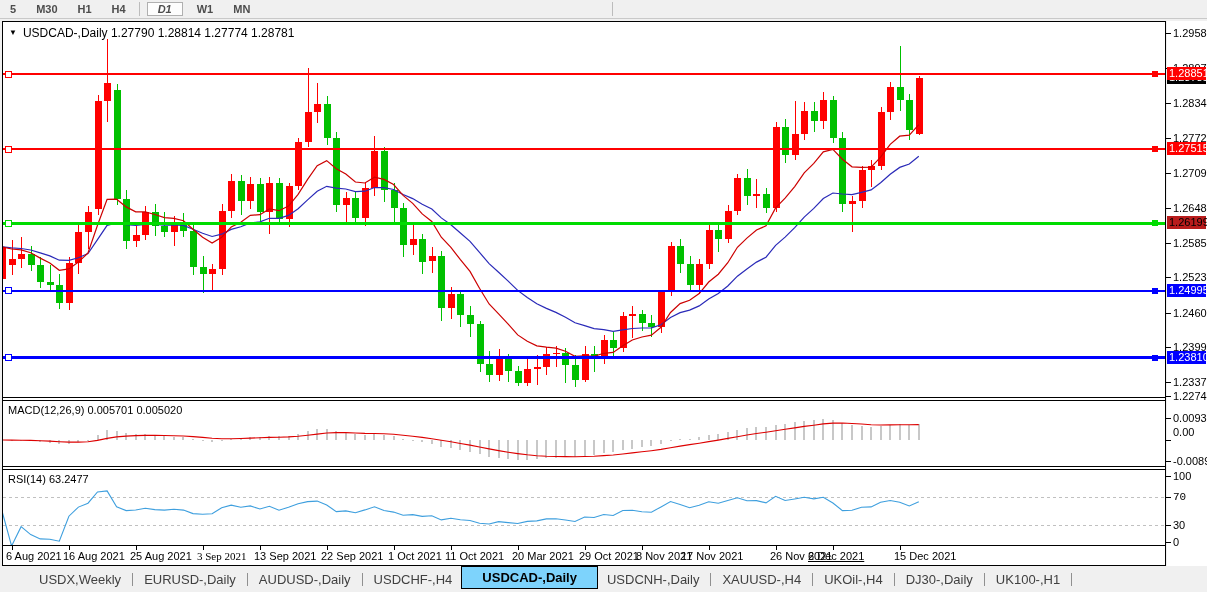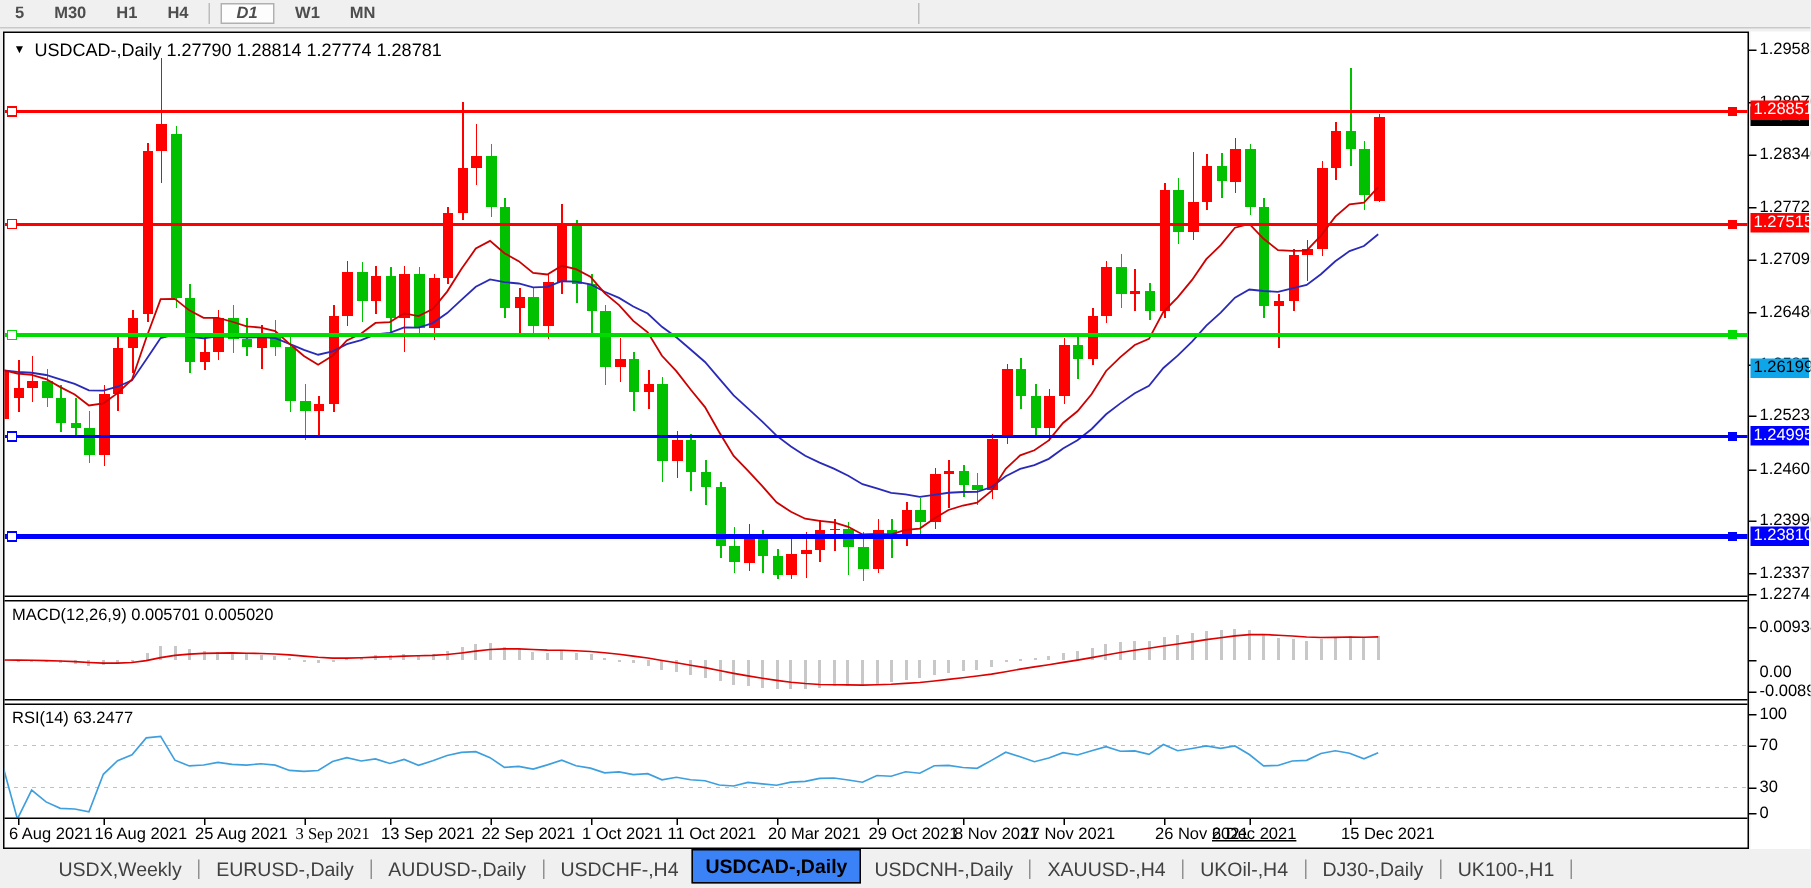--- a/index.html
+++ b/index.html
@@ -31,22 +31,22 @@
          padding-left:2px;box-sizing:border-box;white-space:nowrap;}
 
   
   .date-label{position:absolute;top:550px;font-size:11px;color:#000;white-space:nowrap;z-index:2;}
   .date-tick{position:absolute;top:546px;width:1px;height:4px;background:#000;z-index:2;}
 
   
   .tabbar{position:absolute;left:0;top:566px;width:100%;height:26px;background:#f0f0f0;
           display:flex;align-items:center;padding-left:30px;box-sizing:border-box;z-index:4;}
   .tab{font-size:13px;color:#404040;padding:3px 9px;white-space:nowrap;cursor:default;}
-  .tab.active{background:#3b82f6;border:1px solid #000;font-weight:bold;color:#000;
-              position:relative;top:-2px;padding:3px 8px;}
+  .tab.active{background:#7dd3fc;border:1px solid #000;font-weight:bold;color:#000;
+              position:relative;top:-2px;padding:3px 20px;}
   .tab-sep{width:1px;height:13px;background:#909090;margin:0 2px;}
   .tab-arrows{position:absolute;right:6px;top:8px;display:flex;gap:12px;font-size:10px;color:#333;}
 </style>
 </head>
 <body>
 
 <div class="app">
 
   <div class="toolbar" id="toolbar">
       <div class="tf-btn">5</div>
@@ -418,35 +418,35 @@
       <div class="ax-label" style="top: 307px;">1.24605</div>
       <div class="ax-dash" style="top: 347px;"></div>
       <div class="ax-label" style="top: 341px;">1.23990</div>
       <div class="ax-dash" style="top: 382px;"></div>
       <div class="ax-label" style="top: 376px;">1.23375</div>
       <div class="ax-dash" style="top: 396px;"></div>
       <div class="ax-label" style="top: 390px;">1.22745</div>
       <div class="ax-dash" style="top: 418px;"></div>
       <div class="ax-label" style="top: 412px;">0.009345</div>
       <div class="ax-dash" style="top: 440px;"></div>
-      <div class="ax-label" style="top: 442px;">0.00</div>
+      <div class="ax-label" style="top: 426px;">0.00</div>
       <div class="ax-dash" style="top: 461px;"></div>
       <div class="ax-label" style="top: 455px;">-0.008901</div>
       <div class="ax-dash" style="top: 476px;"></div>
       <div class="ax-label" style="top: 470px;">100</div>
       <div class="ax-dash" style="top: 497px;"></div>
-      <div class="ax-label" style="top: 491px;">70</div>
+      <div class="ax-label" style="top: 491px; font-family: Liberation Mono, monospace;">70</div>
       <div class="ax-dash" style="top: 525px;"></div>
       <div class="ax-label" style="top: 519px;">30</div>
       <div class="ax-dash" style="top: 542px;"></div>
       <div class="ax-label" style="top: 536px;">0</div>
       <div class="badge" style="top: 71px; background: rgb(0, 0, 0); color: rgb(255, 255, 255); z-index: 2;">1.28781</div>
       <div class="badge" style="top: 67px; background: rgb(255, 0, 0); color: rgb(255, 255, 255); z-index: 3;">1.28851</div>
       <div class="badge" style="top: 142px; background: rgb(255, 0, 0); color: rgb(255, 255, 255); z-index: 3;">1.27515</div>
-      <div class="badge" style="top: 216px; background: #0ea5e9; color: rgb(0, 0, 0); z-index: 3; margin-top: 23px;">1.26199</div>
+      <div class="badge" style="top: 216px; background: #b91c1c; color: rgb(0, 0, 0); z-index: 3;">1.26199</div>
       <div class="badge" style="top: 284px; background: rgb(0, 0, 255); color: rgb(255, 255, 255); z-index: 3;">1.24995</div>
       <div class="badge" style="top: 351px; background: rgb(0, 0, 255); color: rgb(255, 255, 255); z-index: 3;">1.23810</div>
       <div class="date-tick" style="left: 12px;"></div>
       <div class="date-label" style="left: 6px;">6 Aug 2021</div>
       <div class="date-tick" style="left: 69px;"></div>
       <div class="date-label" style="left: 63px;">16 Aug 2021</div>
       <div class="date-tick" style="left: 136px;"></div>
       <div class="date-label" style="left: 130px;">25 Aug 2021</div>
       <div class="date-tick" style="left: 203px;"></div>
       <div class="date-label" style="left: 197px; font-family: Liberation Serif, serif;">3 Sep 2021</div>

